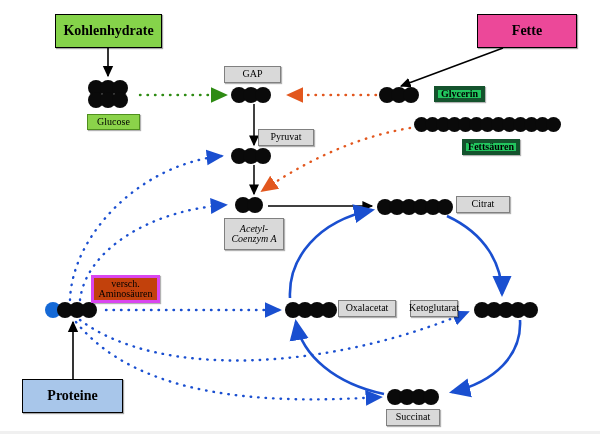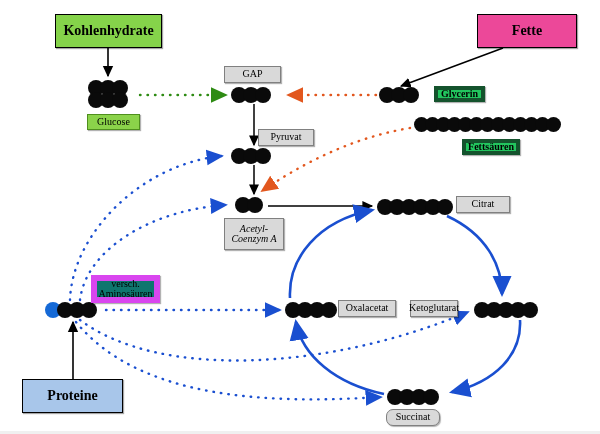--- a/index.html
+++ b/index.html
@@ -30,21 +30,21 @@
 
   .tag{
     font-size:10px;font-weight:normal;
     font-family:"Liberation Serif", serif;
     color:#000;
     box-shadow:1px 1px 1px rgba(0,0,0,.3);
   }
   .tag.grey{background:#d9d9d9;border:1px solid #808080;}
   .tag.green{background:#8bd34a;border:1px solid #4f8f1e;}
   .tag.orange{background:#22c55e;border:4px solid #14532d;font-weight:bold;}
-  .tag.blue{background:#0f766e;border:6px solid #d946ef;}
+  .tag.blue{background:#c2410c;border:3px solid #d946ef;}
 
   .mol{position:absolute;z-index:5;}
   .mol .dot{
     position:absolute;border-radius:50%;
     background:#0a0a0a;
   }
   .mol .dot.bluedot{background:#1569d6;}
 </style>
 </head>
 <body>
@@ -114,21 +114,21 @@
   <div class="nodebox tag green" style="left:87px;top:114px;width:53px;height:16px;">Glucose</div>
   <div class="nodebox tag grey" style="left:224px;top:66px;width:57px;height:17px;">GAP</div>
   <div class="nodebox tag grey" style="left:258px;top:129px;width:56px;height:17px;">Pyruvat</div>
   <div class="nodebox tag grey" style="left:224px;top:218px;width:60px;height:32px;font-style:italic;">Acetyl-
 Coenzym A</div>
   <div class="nodebox tag orange" style="left:434px;top:86px;width:51px;height:16px;">Glycerin</div>
   <div class="nodebox tag orange" style="left:462px;top:139px;width:58px;height:16px;">Fettsäuren</div>
   <div class="nodebox tag grey" style="left:456px;top:196px;width:54px;height:17px;">Citrat</div>
   <div class="nodebox tag grey" style="left:410px;top:300px;width:48px;height:17px;">Ketoglutarat</div>
   <div class="nodebox tag grey" style="left:338px;top:300px;width:58px;height:17px;">Oxalacetat</div>
-  <div class="nodebox tag grey" style="left:386px;top:409px;width:54px;height:17px;border-radius:7px;">Succinat</div>
+  <div class="nodebox tag grey" style="left:386px;top:409px;width:54px;height:17px;">Succinat</div>
   <div class="nodebox tag blue" style="left:91px;top:275px;width:69px;height:28px;">versch.
 Aminosäuren</div>
 
   <div id="molecules">
       <div class="mol" style="left: 88px; top: 80px; width: 40px; height: 28px;">
         <span class="dot" style="width: 16px; height: 16px; left: 0px; top: 0px;"></span>
         <span class="dot" style="width: 16px; height: 16px; left: 12px; top: 0px;"></span>
         <span class="dot" style="width: 16px; height: 16px; left: 24px; top: 0px;"></span>
         <span class="dot" style="width: 16px; height: 16px; left: 0px; top: 12px;"></span>
         <span class="dot" style="width: 16px; height: 16px; left: 12px; top: 12px;"></span>

